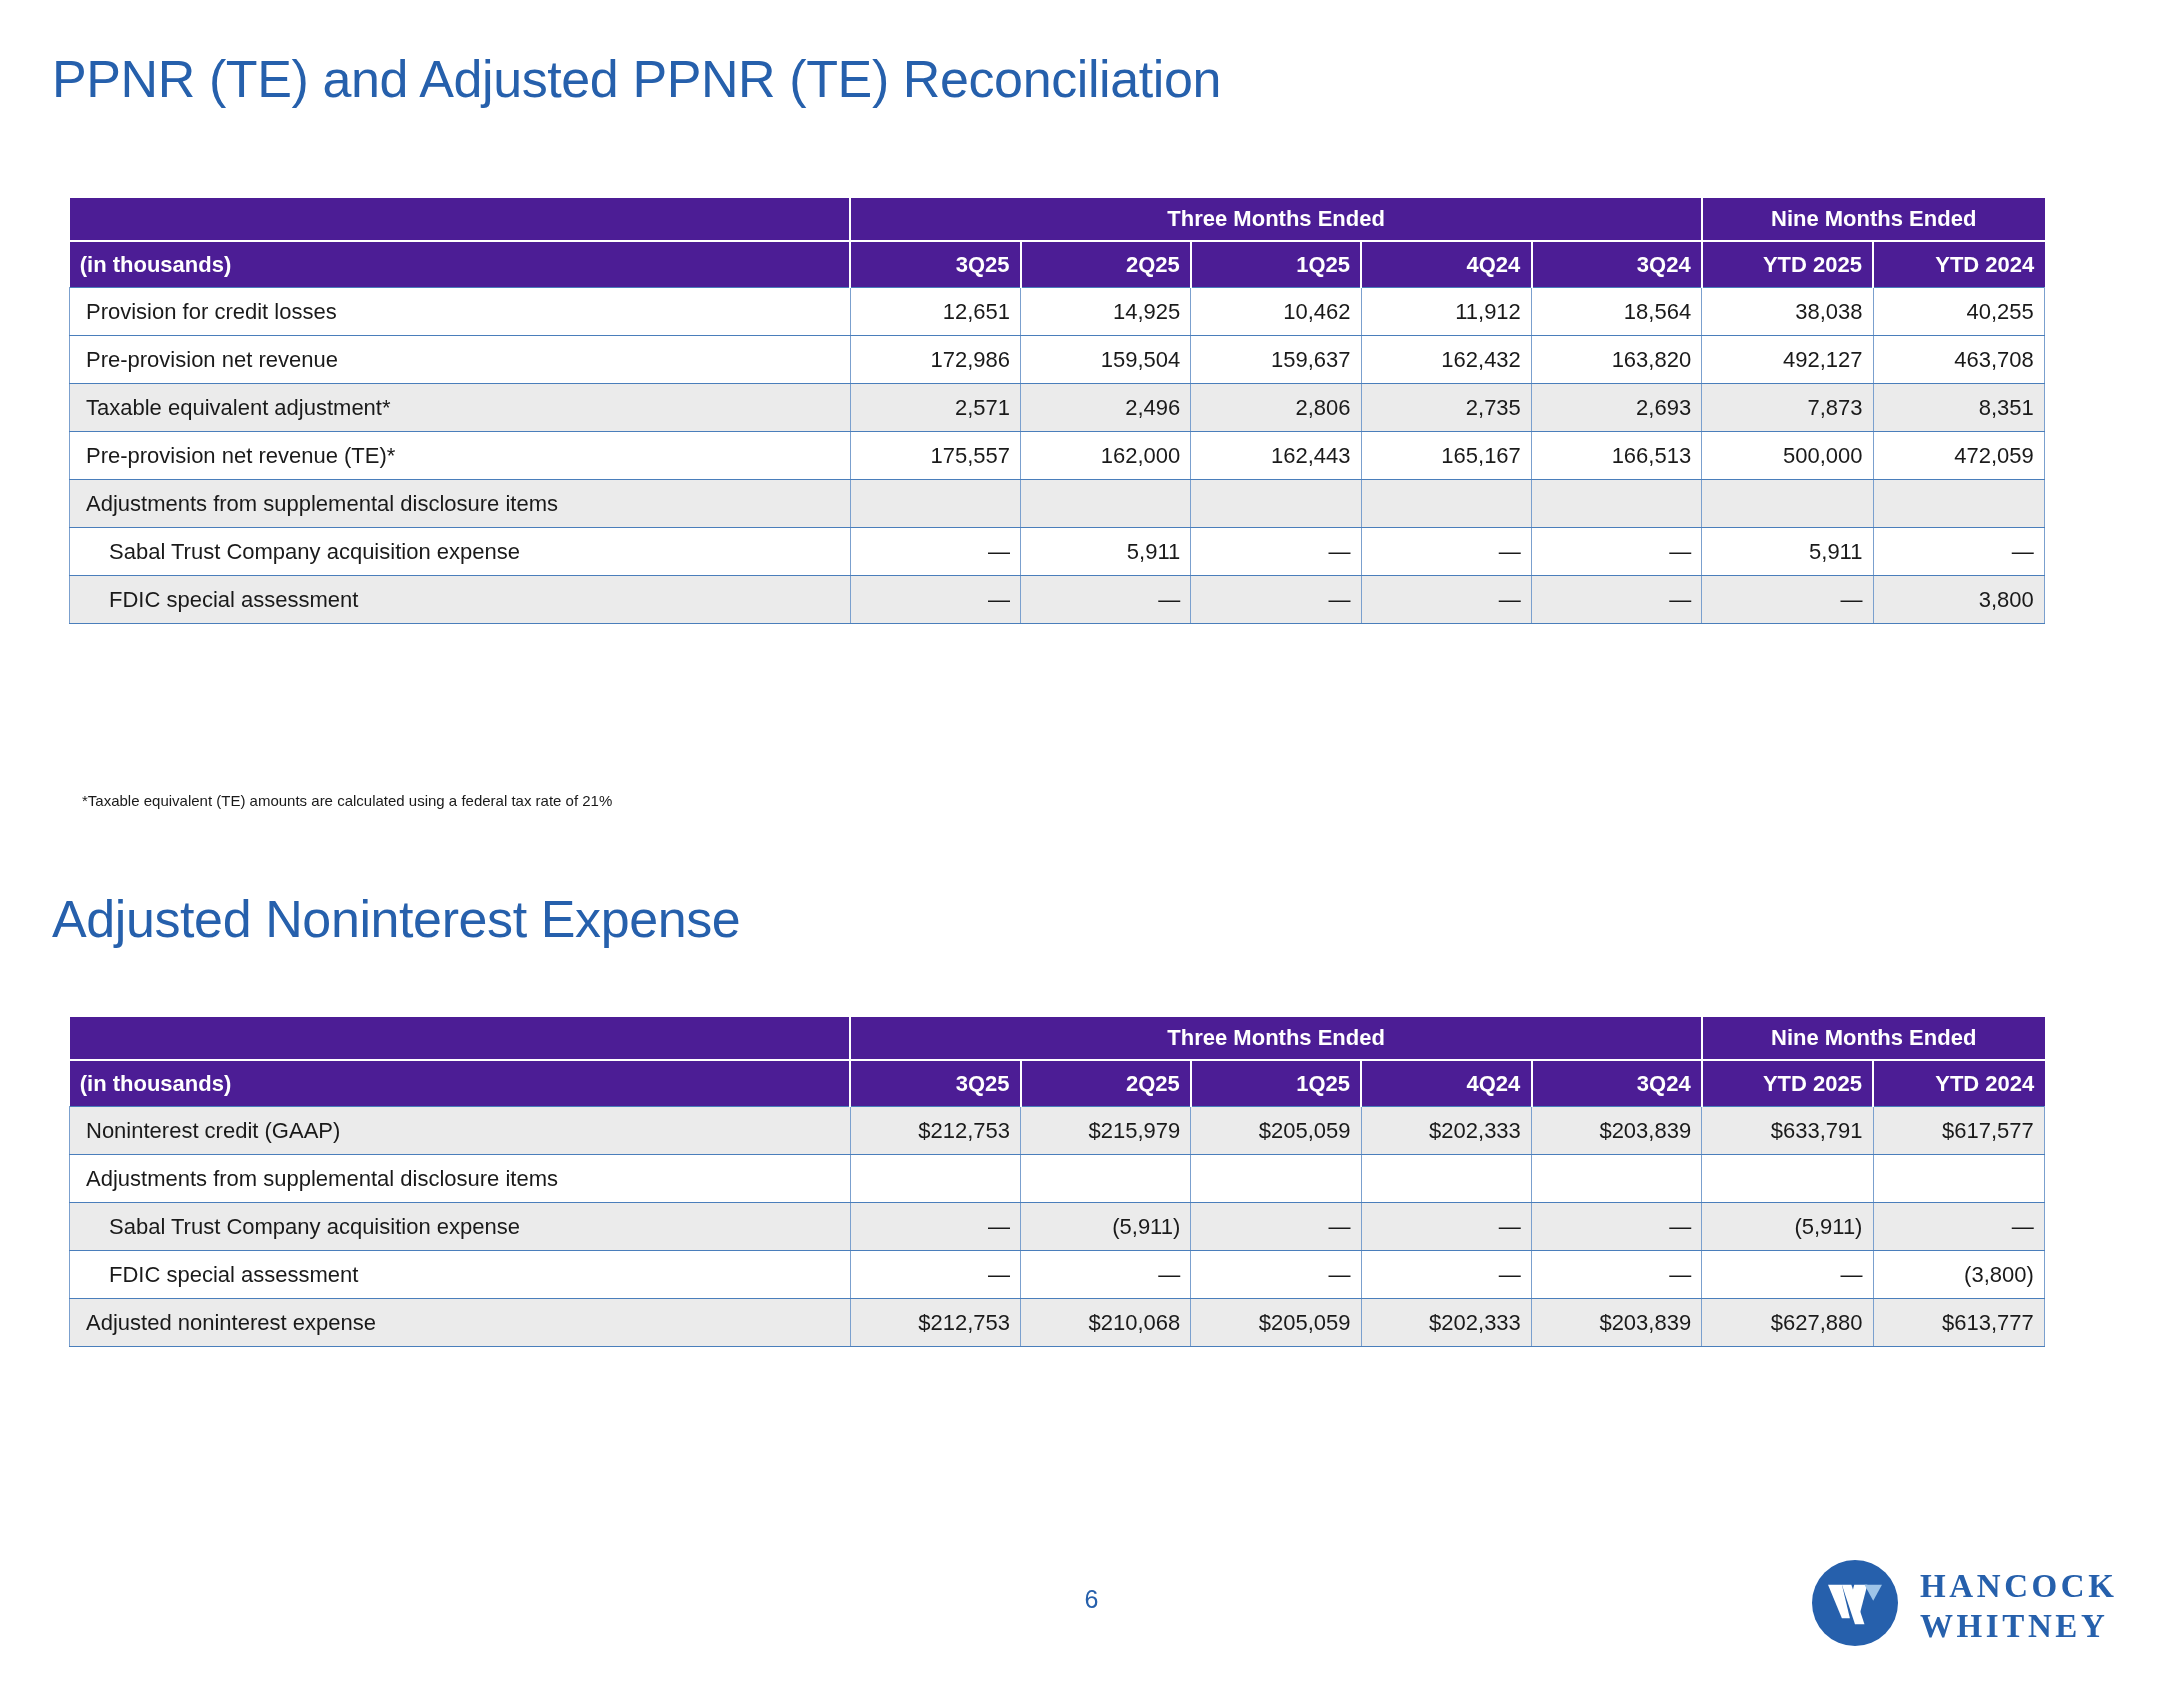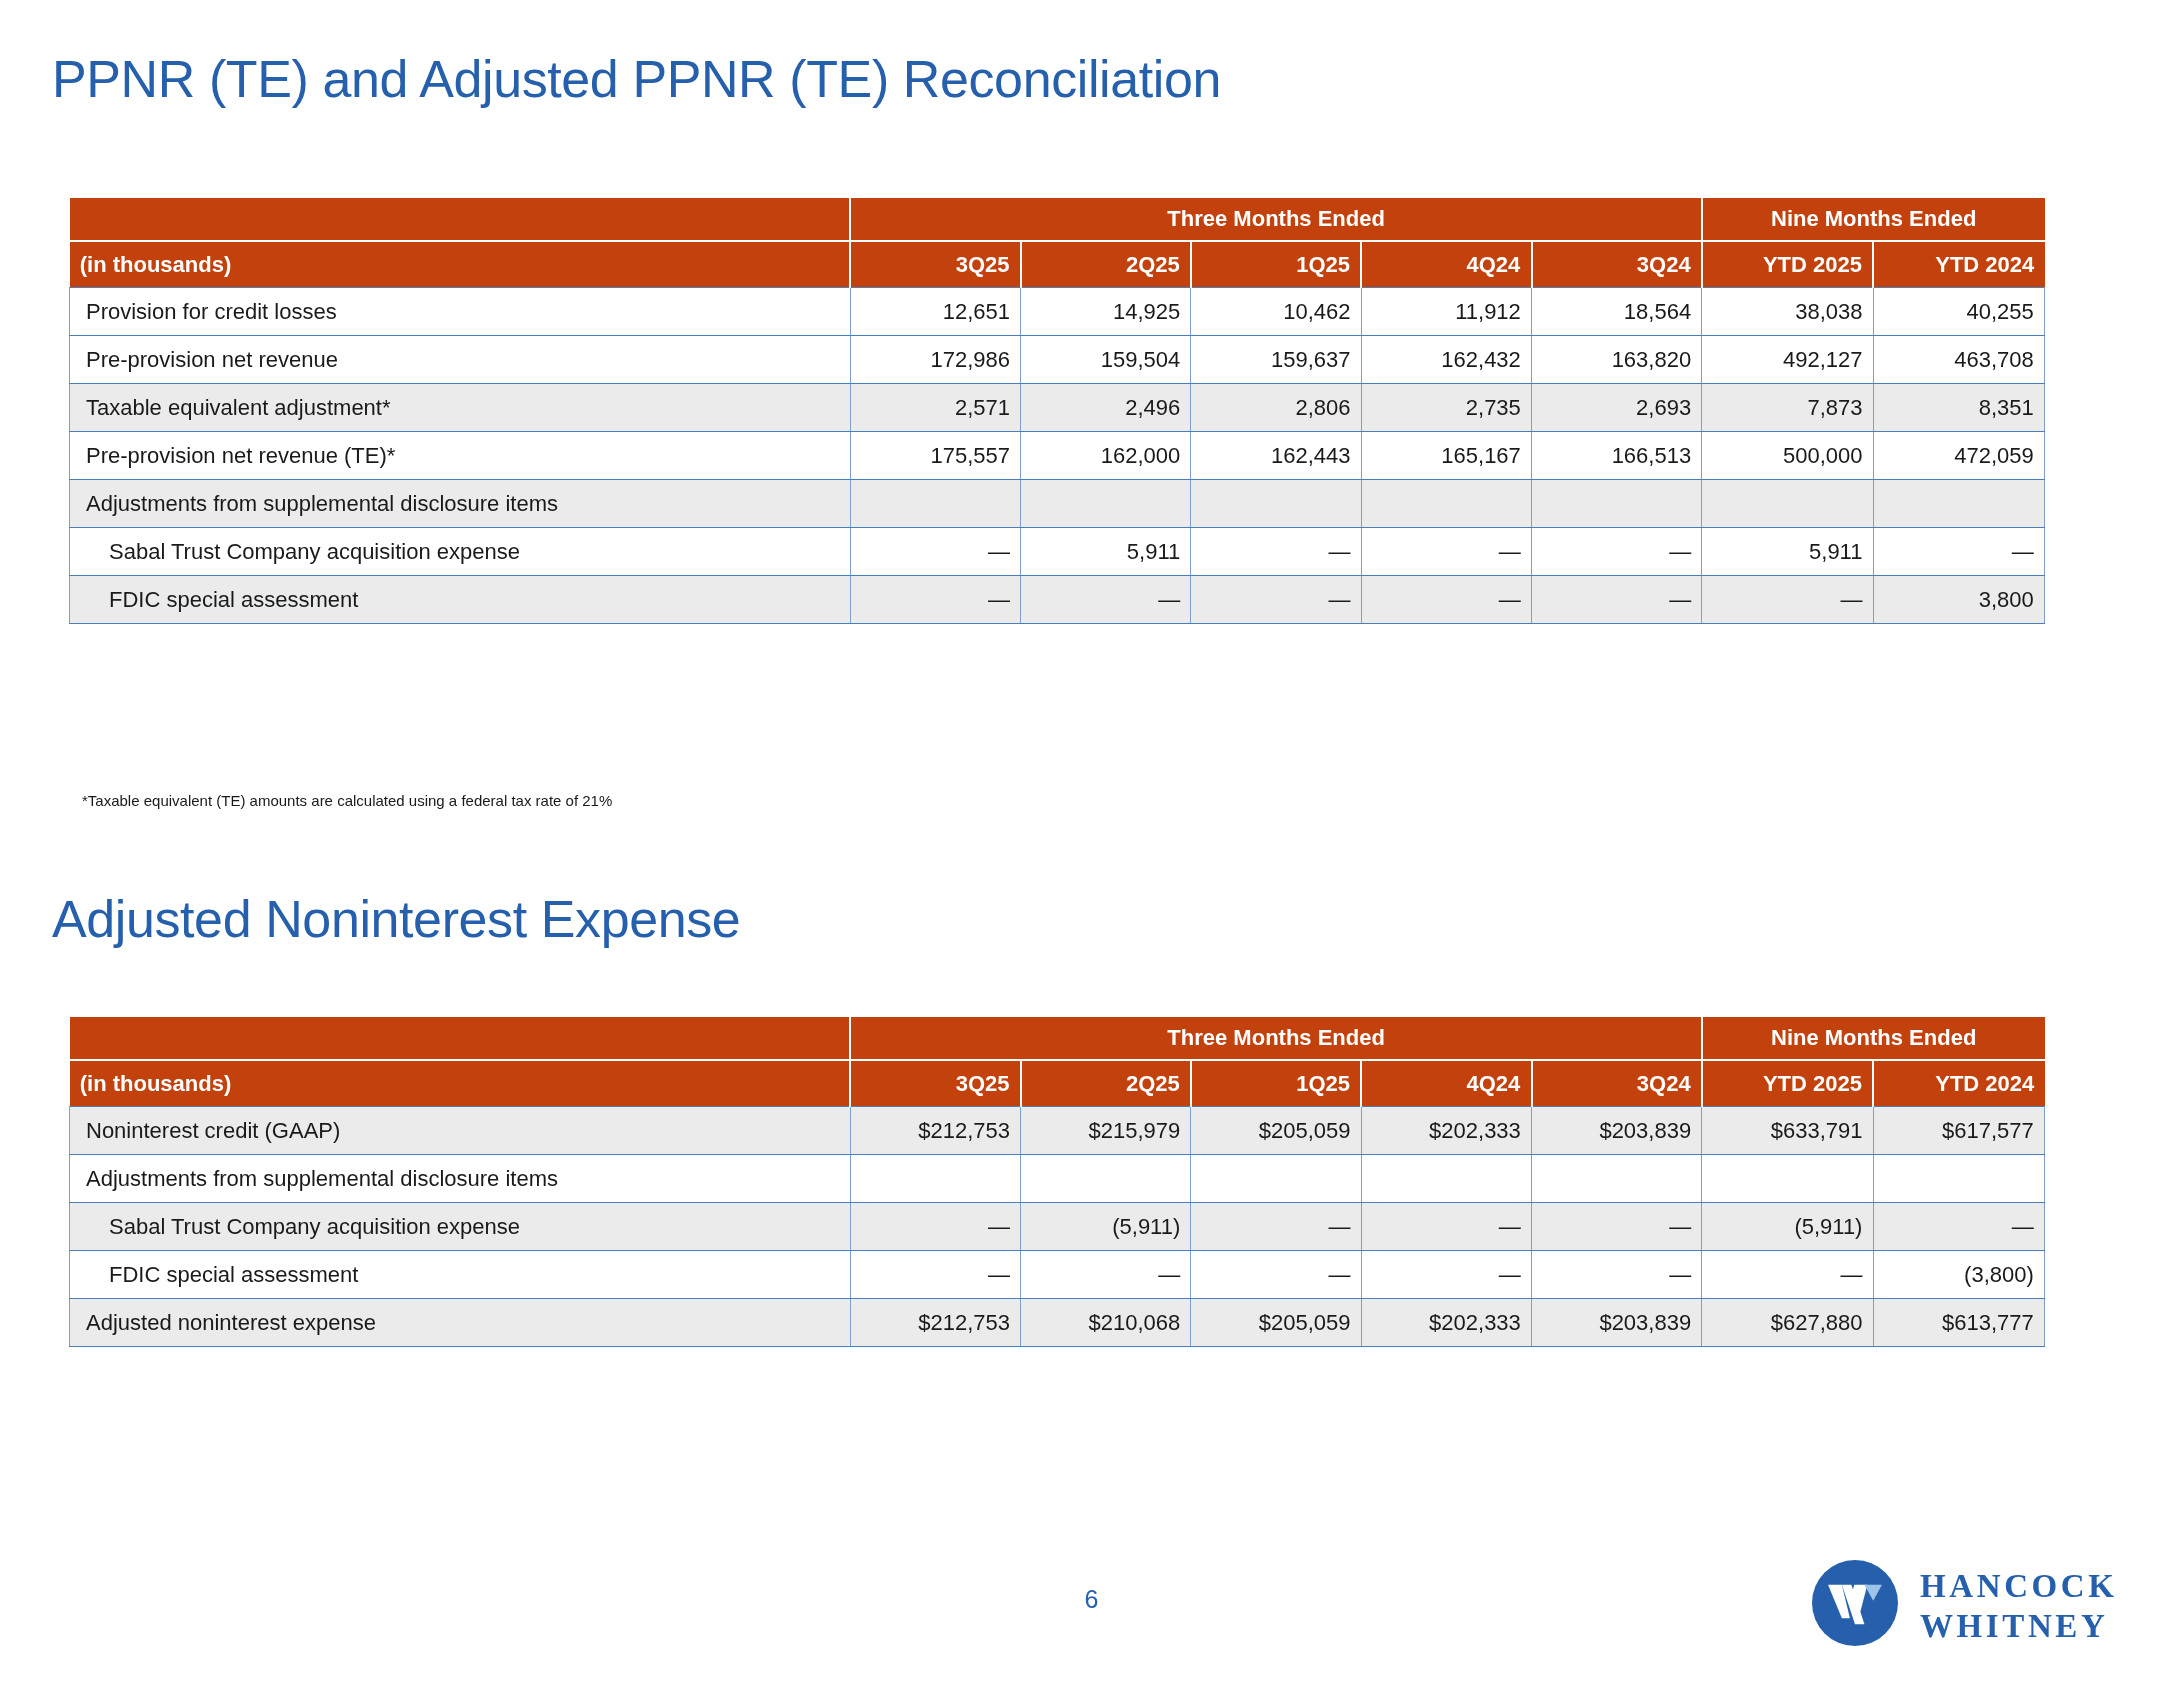--- a/index.html
+++ b/index.html
@@ -39,21 +39,21 @@
   }
   #table-ppnr { top: 198px; }
   #table-anie { top: 1017px; }
 
   .fin-table col.c-label { width: 775px; }
   .fin-table col.c-num   { width: 169px; }
   .fin-table col.c-ytd   { width: 170px; }
 
   
   .fin-table thead th {
-    background: #c2410c;
+    background: #4c1d95;
     color: #ffffff;
     font-weight: bold;
     padding: 0;
     margin: 0;
   }
   tr.hdr-group th {
     height: 42px;
     vertical-align: middle;
     text-align: center;
     font-size: 22px;

